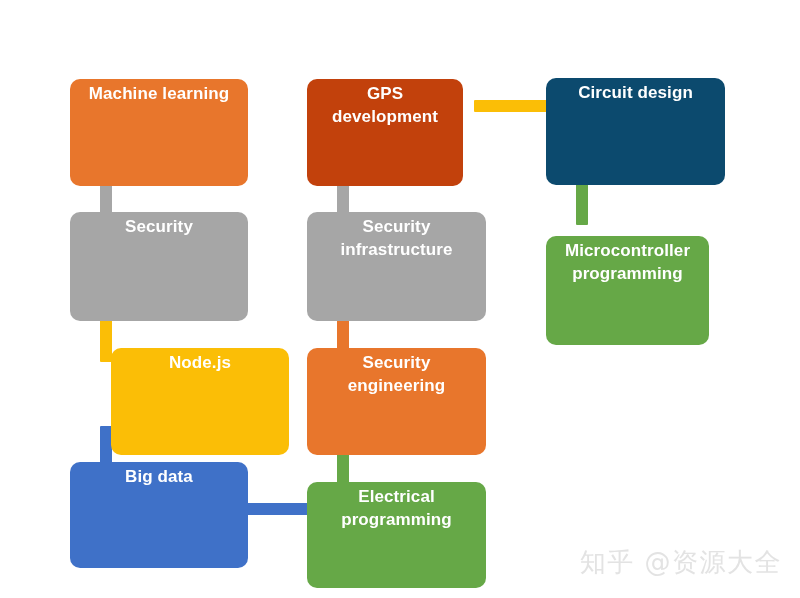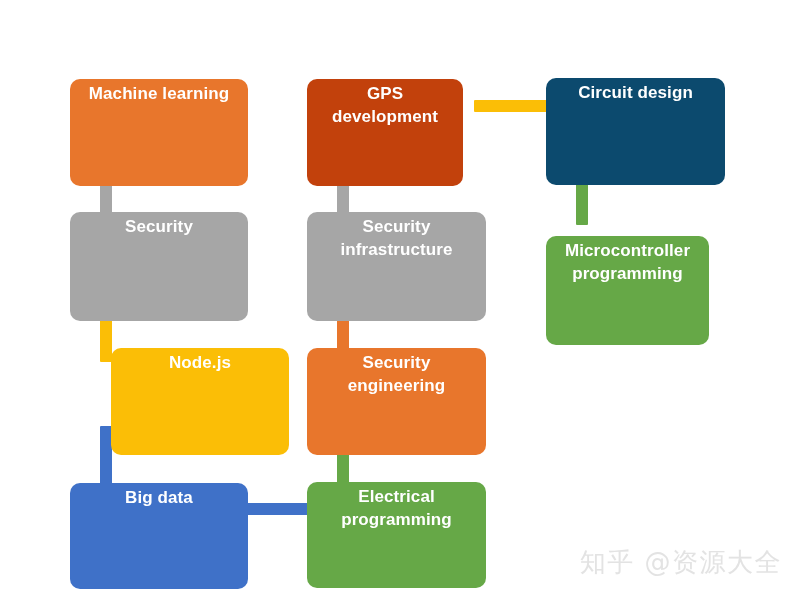--- a/index.html
+++ b/index.html
@@ -73,21 +73,21 @@
   <div id="node-layer">
       <div class="node" style="left: 70px; top: 79px; width: 178px; height: 107px; background: rgb(232, 118, 44);">
         <span class="node-label">Machine learning</span>
       </div>
       <div class="node" style="left: 70px; top: 212px; width: 178px; height: 109px; background: rgb(166, 166, 166);">
         <span class="node-label">Security</span>
       </div>
       <div class="node" style="left: 70px; top: 348px; width: 178px; height: 107px; background: rgb(251, 190, 6); margin-left: 41px;">
         <span class="node-label">Node.js</span>
       </div>
-      <div class="node" style="left: 70px; top: 483px; width: 178px; height: 106px; background: rgb(63, 113, 200);">
+      <div class="node" style="left: 70px; top: 462px; width: 178px; height: 106px; background: rgb(63, 113, 200);">
         <span class="node-label">Big data</span>
       </div>
       <div class="node" style="left: 307px; top: 79px; width: 156px; height: 107px; background: #c2410c;">
         <span class="node-label">GPS development</span>
       </div>
       <div class="node" style="left: 307px; top: 212px; width: 179px; height: 109px; background: rgb(166, 166, 166);">
         <span class="node-label">Security
 infrastructure</span>
       </div>
       <div class="node" style="left: 307px; top: 348px; width: 179px; height: 107px; background: rgb(232, 118, 44);">

